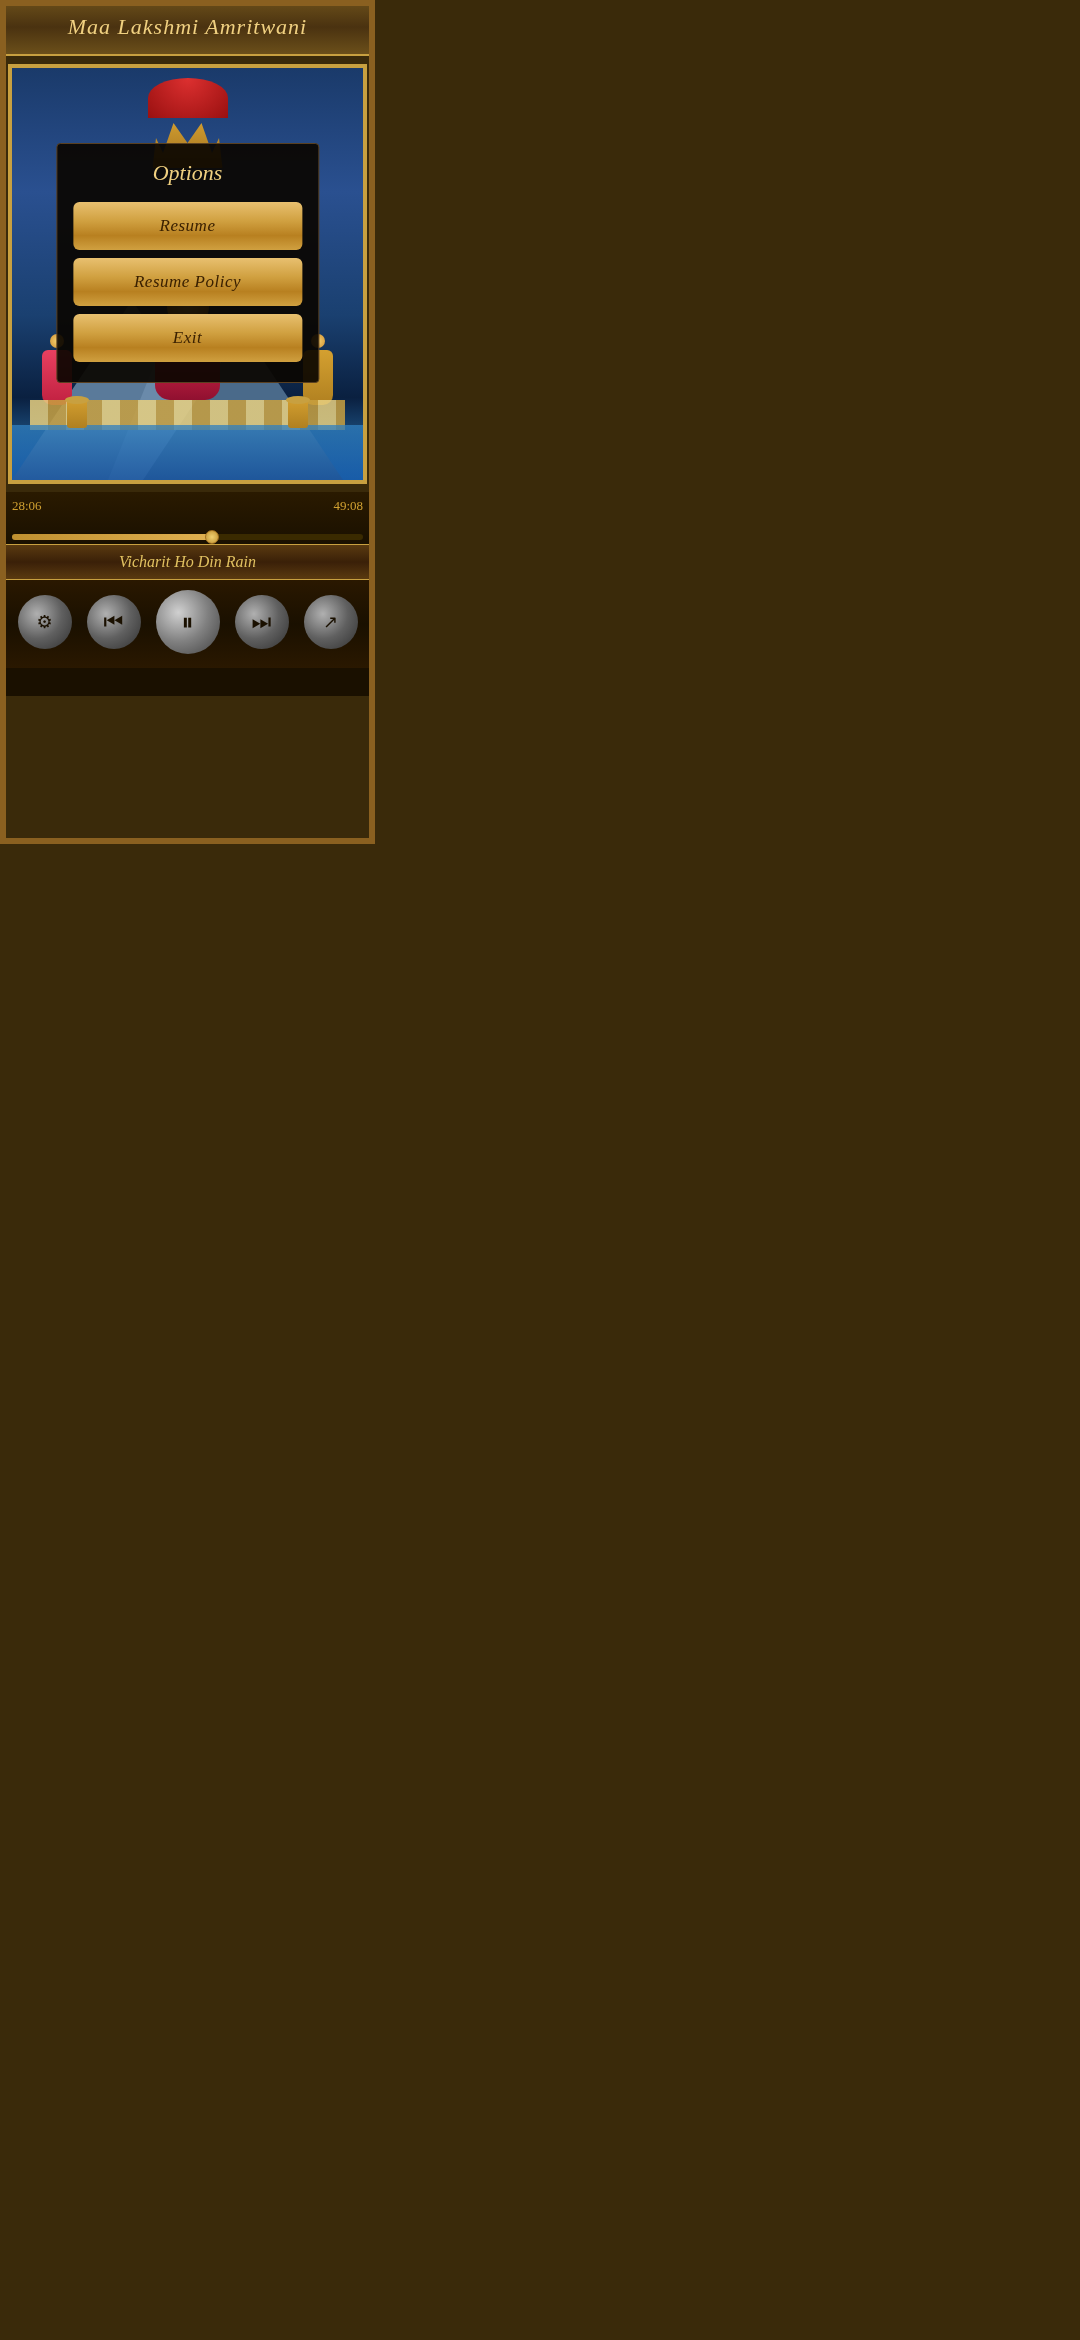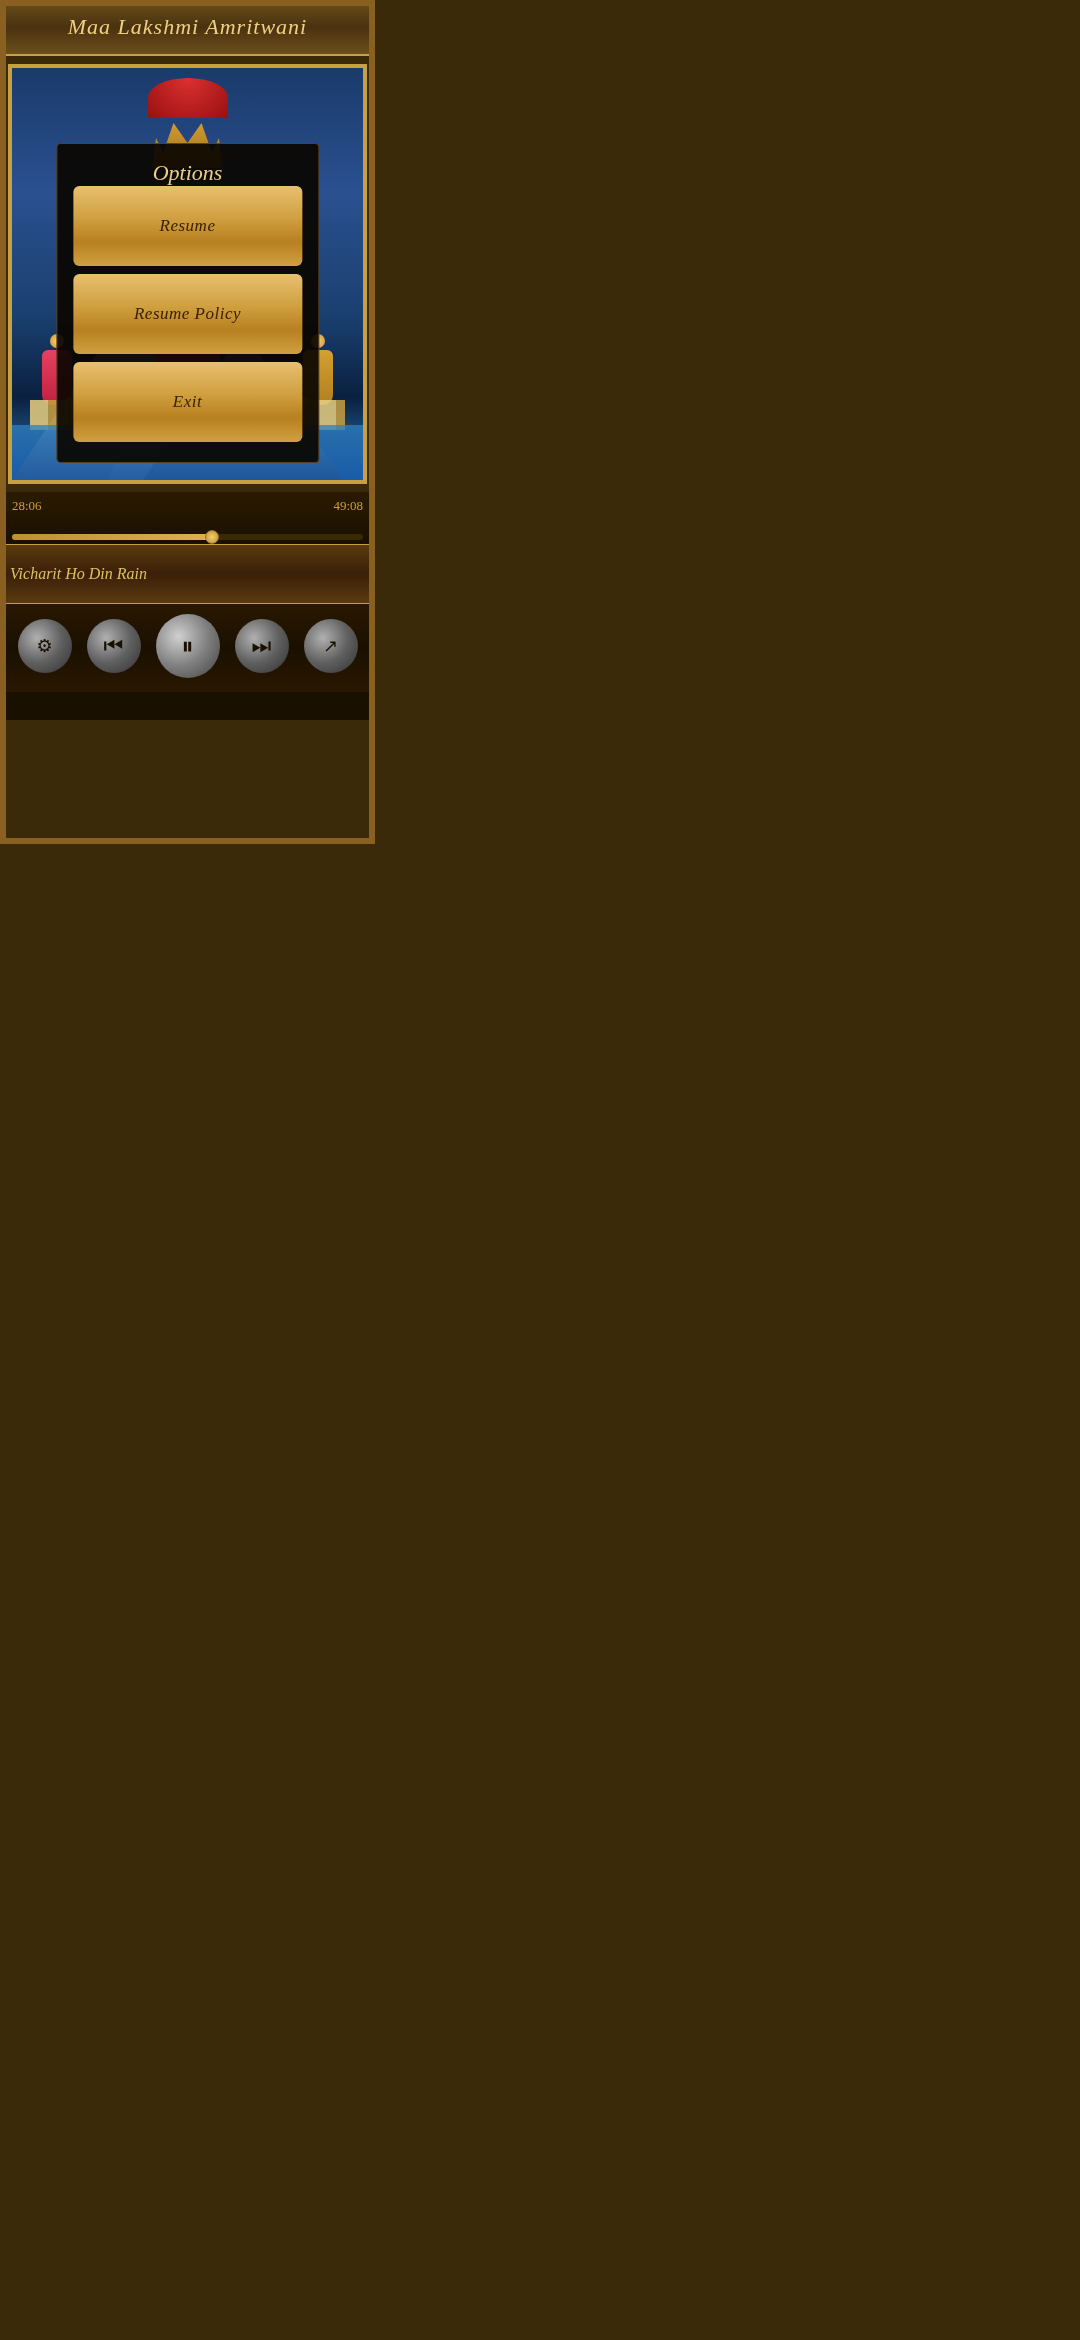--- a/index.html
+++ b/index.html
@@ -87,28 +87,28 @@
       border-radius: 4px;
       padding: 16px 16px 20px;
       z-index: 100;
     }
 
     .options-title {
       color: #f0d080;
       font-size: 22px;
       font-weight: normal;
       text-align: center;
-      margin-bottom: 0;
+      margin-bottom: 16px;
       font-style: italic;
     }
 
     .option-btn {
       display: block;
       width: 100%;
-      padding: 30px 10px;
+      padding: 14px 10px;
       margin-bottom: 8px;
       background: linear-gradient(180deg, #e8c070 0%, #d0a040 40%, #b88020 70%, #d0a040 100%);
       border: none;
       border-radius: 6px;
       color: #3a2000;
       font-family: Georgia, 'Times New Roman', serif;
       font-size: 17px;
       font-style: italic;
       cursor: pointer;
       text-align: center;
@@ -157,21 +157,22 @@
       background: radial-gradient(circle, #f0d070, #c09030);
       border-radius: 50%;
       border: 1px solid #a07020;
     }
 
     
     .song-title-bar {
       background: linear-gradient(180deg, #5a3a10, #3a2008, #5a3a10);
       border-top: 1px solid #c8a040;
       border-bottom: 1px solid #c8a040;
-      padding: 20px 10px;
+      padding: 8px 10px;
+      text-align: center;
       color: #e0c060;
       font-size: 16px;
       font-style: italic;
     }
 
     
     .controls-bar {
       background: linear-gradient(180deg, #2a1800, #1a1000, #2a1800);
       padding: 10px 10px 14px;
       display: flex;

